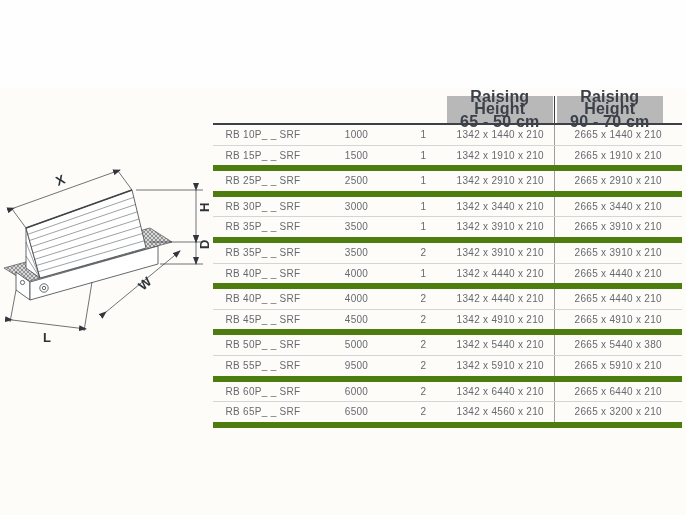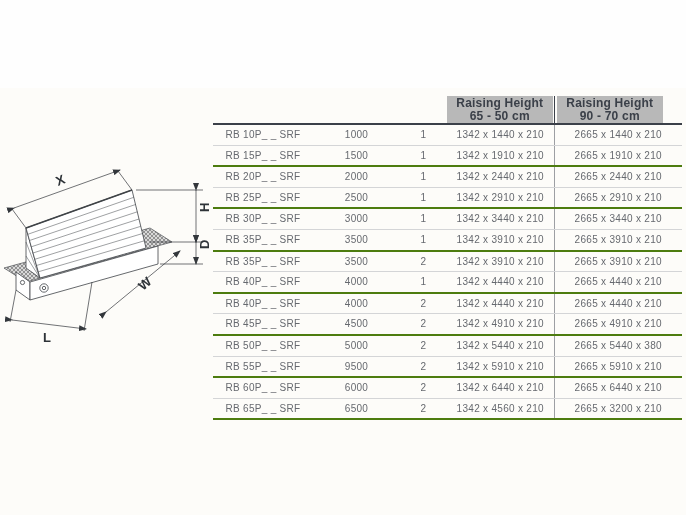--- a/index.html
+++ b/index.html
@@ -16,31 +16,31 @@
   .spec-table{position:absolute;left:213px;top:96px;width:469px;border-collapse:collapse;table-layout:fixed;}
   .spec-table col.c1{width:100px;}
   .spec-table col.c2{width:87px;}
   .spec-table col.c3{width:47px;}
   .spec-table col.c4{width:107px;}
   .spec-table col.c5{width:128px;}
   .spec-table td,.spec-table th{padding:0;margin:0;text-align:center;vertical-align:middle;}
 
   .group-row td{height:27px;border-bottom:2px solid #3b4049;}
   .grey-fill{background:#b8b8b8;height:27px;display:flex;flex-direction:column;justify-content:center;}
-  .grey-fill div{font-size:12px;line-height:12.5px;color:#3b4049;font-weight:600;letter-spacing:.2px;}
+  .grey-fill div{font-size:16px;line-height:12.5px;color:#3b4049;font-weight:600;letter-spacing:.2px;}
   td.gcell5 .grey-fill{margin-left:2px;margin-right:19px;}
   td.gcell4 .grey-fill{margin-right:1px;}
 
   .head-row th{height:28px;border-bottom:1.5px solid #5a5f66;font-size:10.5px;line-height:12.5px;
                color:#3b4049;font-weight:600;letter-spacing:.2px;}
   .vdark{border-left:1.5px solid #3b4049;}
   tbody td{height:19.6px;line-height:19.6px;font-size:10px;color:#66696f;
            border-bottom:1px solid #d4d5d7;letter-spacing:.3px;white-space:nowrap;}
   tbody td:nth-child(5){border-left:1.5px solid #9d9fa3;}
-  tbody tr.sep-dark td{border-bottom:2px solid #4d7c0f;}
+  tbody tr.sep-dark td{border-bottom:6px solid #4d7c0f;}
 </style>
 </head>
 <body>
 
 <div class="page">
   <div class="page-tint"></div>
 
   <div class="diagram">
     <svg width="215" height="235" viewBox="0 0 215 235">
       <defs>
@@ -139,27 +139,20 @@
         <td>1342 x 1440 x 210</td>
         <td>2665 x 1440 x 210</td>
       </tr>
       <tr class="sep-dark">
         <td>RB 15P_ _ SRF</td>
         <td>1500</td>
         <td>1</td>
         <td>1342 x 1910 x 210</td>
         <td>2665 x 1910 x 210</td>
       </tr>
-      <tr>
-        <td>RB 20P_ _ SRF</td>
-        <td>2000</td>
-        <td>1</td>
-        <td>1342 x 2440 x 210</td>
-        <td>2665 x 2440 x 210</td>
-      </tr>
       <tr class="sep-dark">
         <td>RB 25P_ _ SRF</td>
         <td>2500</td>
         <td>1</td>
         <td>1342 x 2910 x 210</td>
         <td>2665 x 2910 x 210</td>
       </tr>
       <tr>
         <td>RB 30P_ _ SRF</td>
         <td>3000</td>

